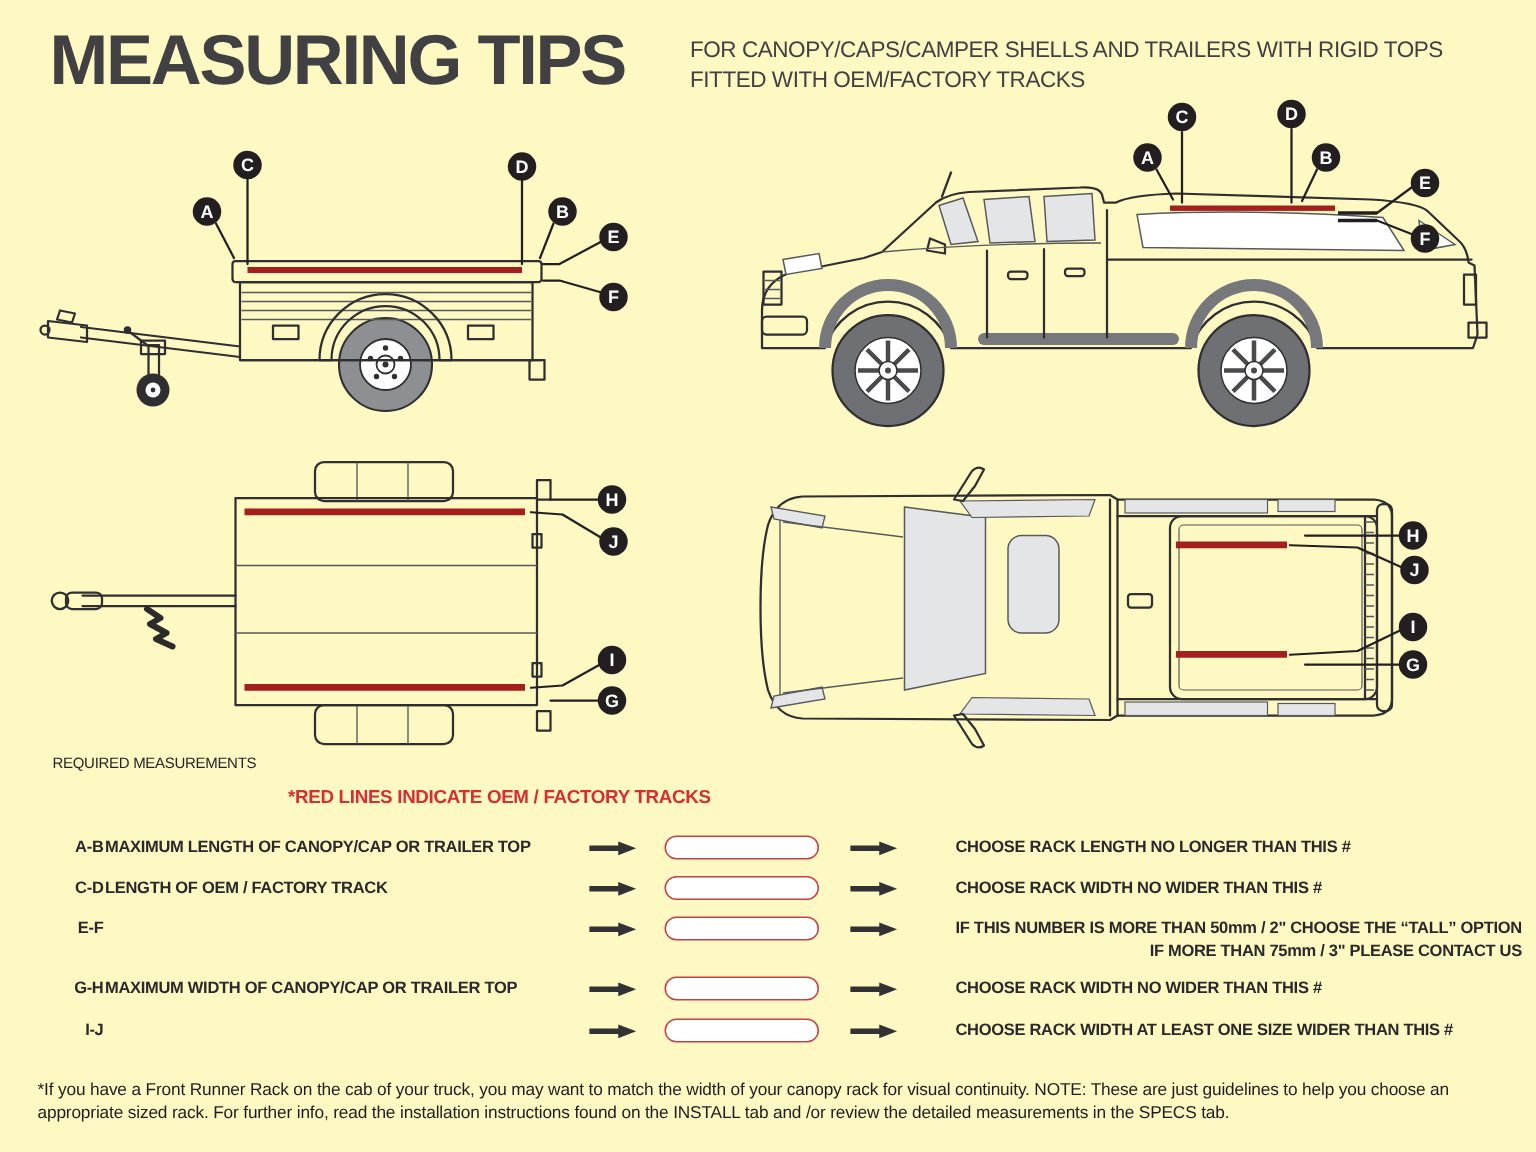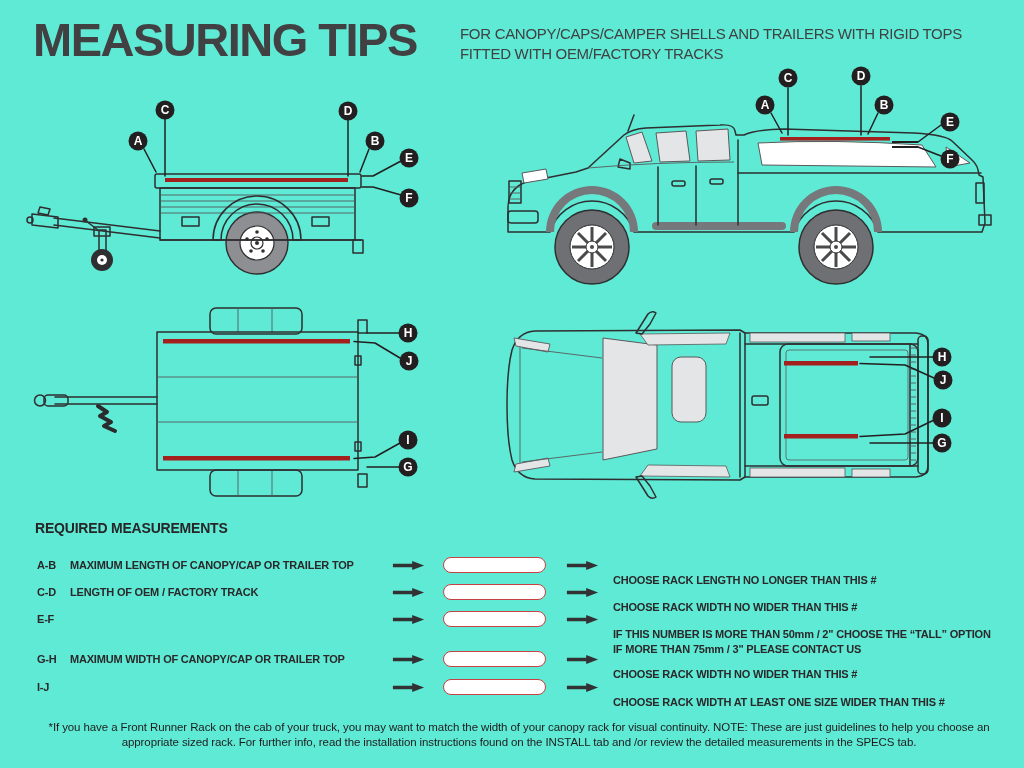--- a/index.html
+++ b/index.html
@@ -1,42 +1,42 @@
 <!DOCTYPE html>
 <html><head>
 <meta charset="utf-8">
 <style>
   html,body{margin:0;padding:0;background:#fff;}
-  .page{position:relative;width:1024px;height:768px;background:#5eead4;overflow:hidden;
+  .page{position:relative;width:1024px;height:768px;background:#fef9c3;overflow:hidden;
         font-family:"Liberation Sans", sans-serif;color:#2a282a;}
   
   .title{position:absolute;left:33px;top:16px;font-size:47px;font-weight:bold;
          letter-spacing:-1.5px;color:#414042;line-height:1;}
   .subtitle{position:absolute;left:460px;top:24px;width:540px;font-size:15px;font-weight:normal;
             letter-spacing:-0.3px;color:#414042;line-height:1.3;}
   
   .illus{position:absolute;}
   .illus svg{display:block;}
   
-  .sec-title{position:absolute;left:35px;top:520px;font-size:14px;font-weight:bold;letter-spacing:-0.2px;color:#272527;}
+  .sec-title{position:absolute;left:35px;top:504px;font-size:10px;font-weight:normal;letter-spacing:-0.2px;color:#272527;}
   .sec-note{position:absolute;left:192px;top:524px;font-size:12.5px;font-weight:bold;letter-spacing:-0.2px;color:#d62e33;}
-  .m-row{position:absolute;left:0;width:1024px;height:34px;font-size:11px;font-weight:bold;letter-spacing:-0.2px;}
+  .m-row{position:absolute;left:0;width:1024px;height:34px;font-size:11px;font-weight:bold;letter-spacing:-0.2px;text-align:right;}
   .m-row .line{display:block;white-space:nowrap;line-height:15px;}
   .m-row .line:empty{display:none;}
   .m-code{position:absolute;left:37px;top:0;width:32px;line-height:15px;}
   .m-desc{position:absolute;left:70px;top:0;}
   .m-arrow{position:absolute;top:2px;width:33px;height:11px;fill:#323134;}
   .m-arrow.a1{left:392px;}
   .m-arrow.a2{left:566px;}
   .m-pill{position:absolute;left:443px;top:-1px;width:101px;height:14px;background:#fff;
           border:1.6px solid #c84043;border-radius:10px;}
-  .m-result{position:absolute;left:613px;top:0;margin-top:15px;}
+  .m-result{position:absolute;left:637px;top:0;}
   
   .footnote{position:absolute;left:25px;top:720px;width:988px;font-size:11.5px;font-weight:normal;
-            letter-spacing:-0.1px;line-height:14.5px;color:#1e1c1e;text-align:center;}
+            letter-spacing:-0.1px;line-height:14.5px;color:#1e1c1e;}
   
   .ink{stroke:#2f2e30;fill:none;stroke-width:1.5;stroke-linejoin:round;stroke-linecap:round;}
   .thin{stroke:#58595b;fill:none;stroke-width:0.9;}
   .lbl-circle{fill:#231f20;}
   .lbl-letter{fill:#ffffff;font-family:"Liberation Sans",sans-serif;font-size:12px;font-weight:bold;text-anchor:middle;}
   .callout{stroke:#231f20;stroke-width:1.5;fill:none;stroke-linecap:round;stroke-linejoin:round;}
 </style>
 </head>
 <body>
 
@@ -270,20 +270,21 @@
         <text class="lbl-letter" x="453" y="84.2">J</text>
         <circle class="lbl-circle" cx="452" cy="118" r="9.5"></circle>
         <text class="lbl-letter" x="452" y="122.2">I</text>
         <circle class="lbl-circle" cx="452" cy="143" r="9.5"></circle>
         <text class="lbl-letter" x="452" y="147.2">G</text>
       </g>
     </svg>
   </div>
 
   <div class="sec-title">REQUIRED MEASUREMENTS</div>
+  <div class="sec-note">*RED LINES INDICATE OEM / FACTORY TRACKS</div>
 
   <div class="m-row" style="top:558px">
     <span class="m-code">A-B</span>
     <span class="m-desc">
       <span class="line">MAXIMUM  LENGTH OF CANOPY/CAP OR TRAILER TOP</span>
 
     </span>
     <svg class="m-arrow a1" viewBox="0 0 34 12">
         <path d="M0 4h21V1l13 5-13 5V8H0z"></path>
       </svg>

